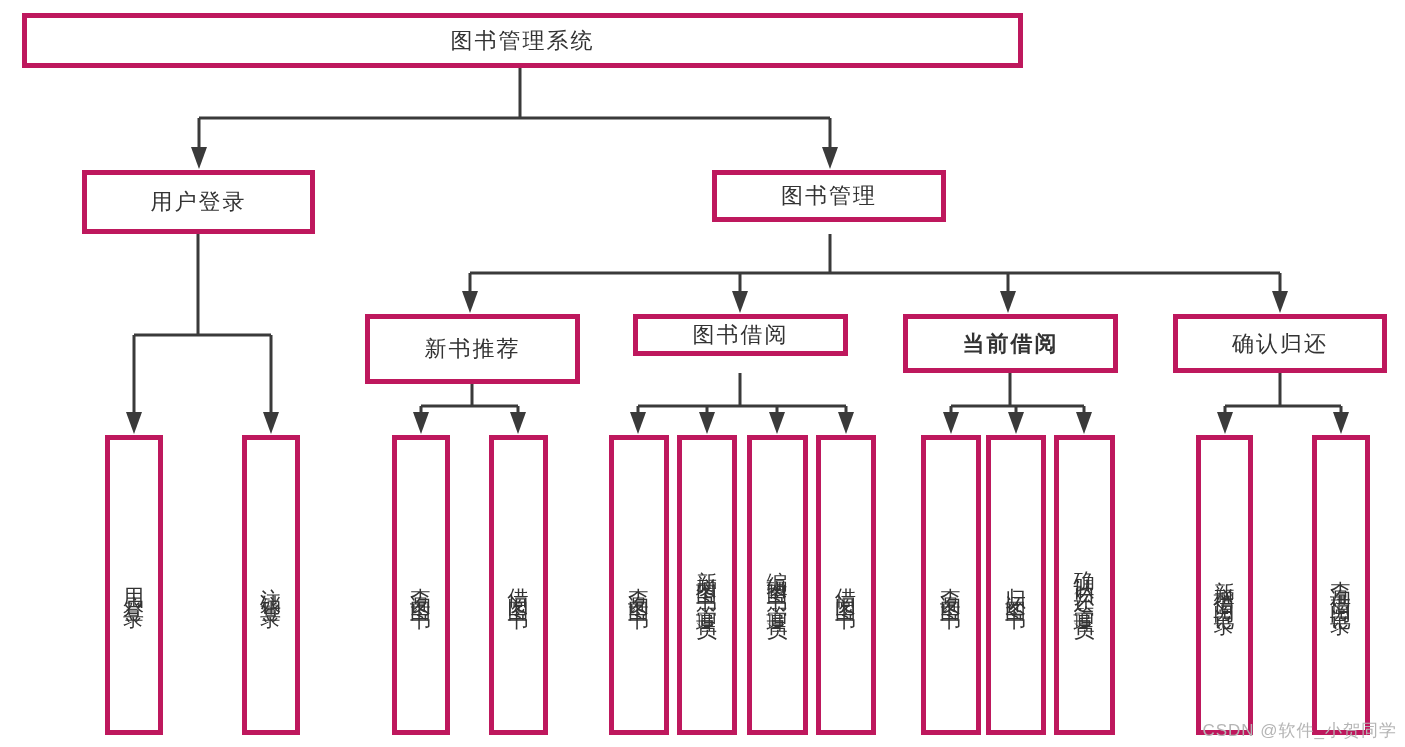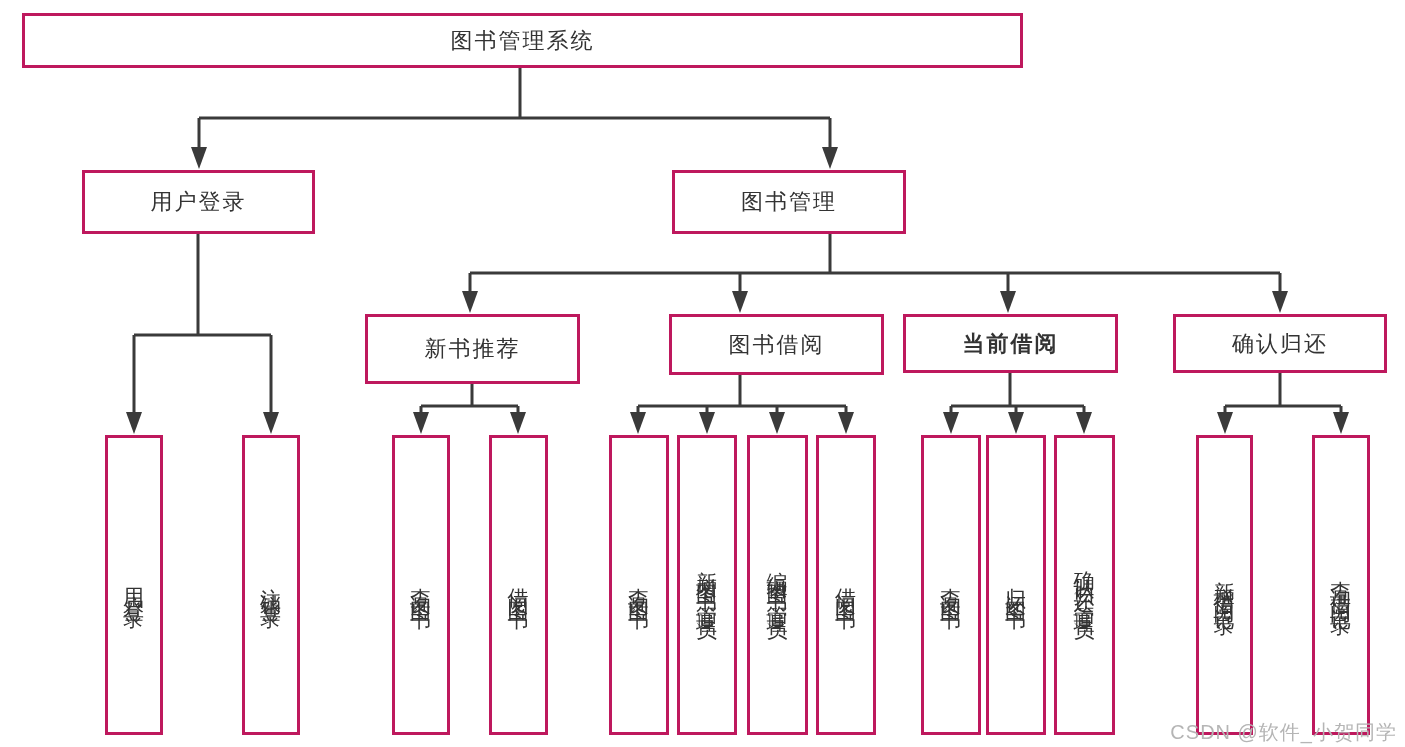--- a/index.html
+++ b/index.html
@@ -16,21 +16,21 @@
   }
   #connectors {
     position: absolute; left: 0; top: 0;
     width: 1405px; height: 747px;
     pointer-events: none;
   }
   .node {
     position: absolute;
     box-sizing: border-box;
     background: #ffffff;
-    border: 3px solid #be185d;
+    border: 5px solid #be185d;
     color: #333333;
     display: flex;
     align-items: center;
     justify-content: center;
     text-align: center;
   }
   .h-node {
     font-size: 22px;
     letter-spacing: 2px;
     white-space: nowrap;
@@ -38,44 +38,44 @@
   .v-node {
     writing-mode: vertical-rl;
     text-orientation: mixed;
     font-size: 21px;
     letter-spacing: 7px;
     line-height: 1;
   }
   
   .n-root   { left: 22px;   top: 13px;  width: 1001px; height: 55px; }
   .n-l2-0   { left: 82px;   top: 170px; width: 233px;  height: 64px; }
-  .n-l2-1   { left: 672px;  top: 170px; width: 234px;  height: 64px; }
+  .n-l2-1   { left: 712px;  top: 170px; width: 234px;  height: 52px; }
   .n-l3-0   { left: 365px;  top: 314px; width: 215px;  height: 70px; }
-  .n-l3-1   { left: 669px;  top: 314px; width: 215px;  height: 61px; }
+  .n-l3-1   { left: 633px;  top: 314px; width: 215px;  height: 42px; }
   .n-l3-2   { left: 903px;  top: 314px; width: 215px;  height: 59px; font-weight: bold; }
   .n-l3-3   { left: 1173px; top: 314px; width: 214px;  height: 59px; }
   .leaf     { top: 435px; height: 300px; }
   .n-lf-0   { left: 105px;  width: 58px; }
   .n-lf-1   { left: 242px;  width: 58px; }
   .n-lf-2   { left: 392px;  width: 58px; }
   .n-lf-3   { left: 489px;  width: 59px; }
   .n-lf-4   { left: 609px;  width: 60px; }
   .n-lf-5   { left: 677px;  width: 60px; }
   .n-lf-6   { left: 747px;  width: 61px; }
   .n-lf-7   { left: 816px;  width: 60px; }
   .n-lf-8   { left: 921px;  width: 60px; }
   .n-lf-9   { left: 986px;  width: 60px; }
   .n-lf-10  { left: 1054px; width: 61px; }
   .n-lf-11  { left: 1196px; width: 57px; }
   .n-lf-12  { left: 1312px; width: 58px; }
   .watermark {
     position: absolute;
     right: 8px;
     top: 719px;
-    font-size: 20px;
+    font-size: 17px;
     letter-spacing: 1px;
     color: #b5b5b5;
     z-index: 10;
     white-space: nowrap;
   }
 </style>
 </head>
 <body>
 
 <div id="canvas">

